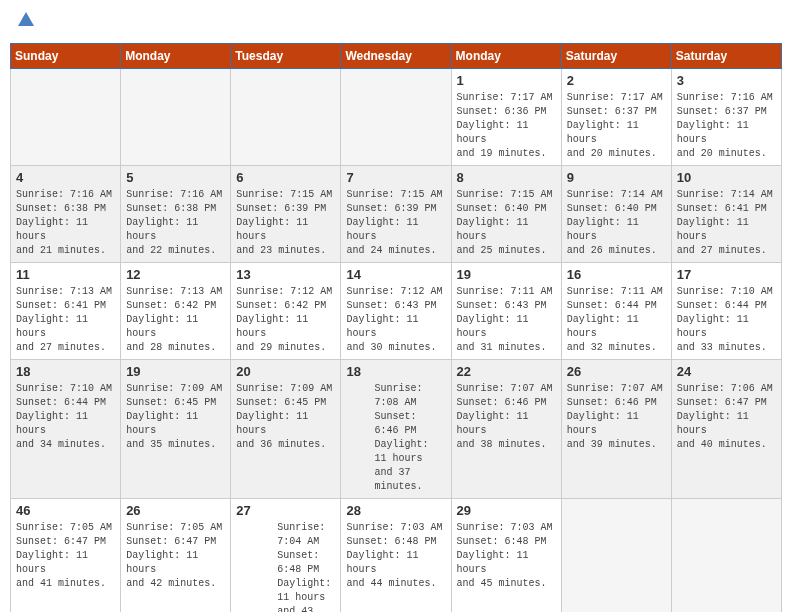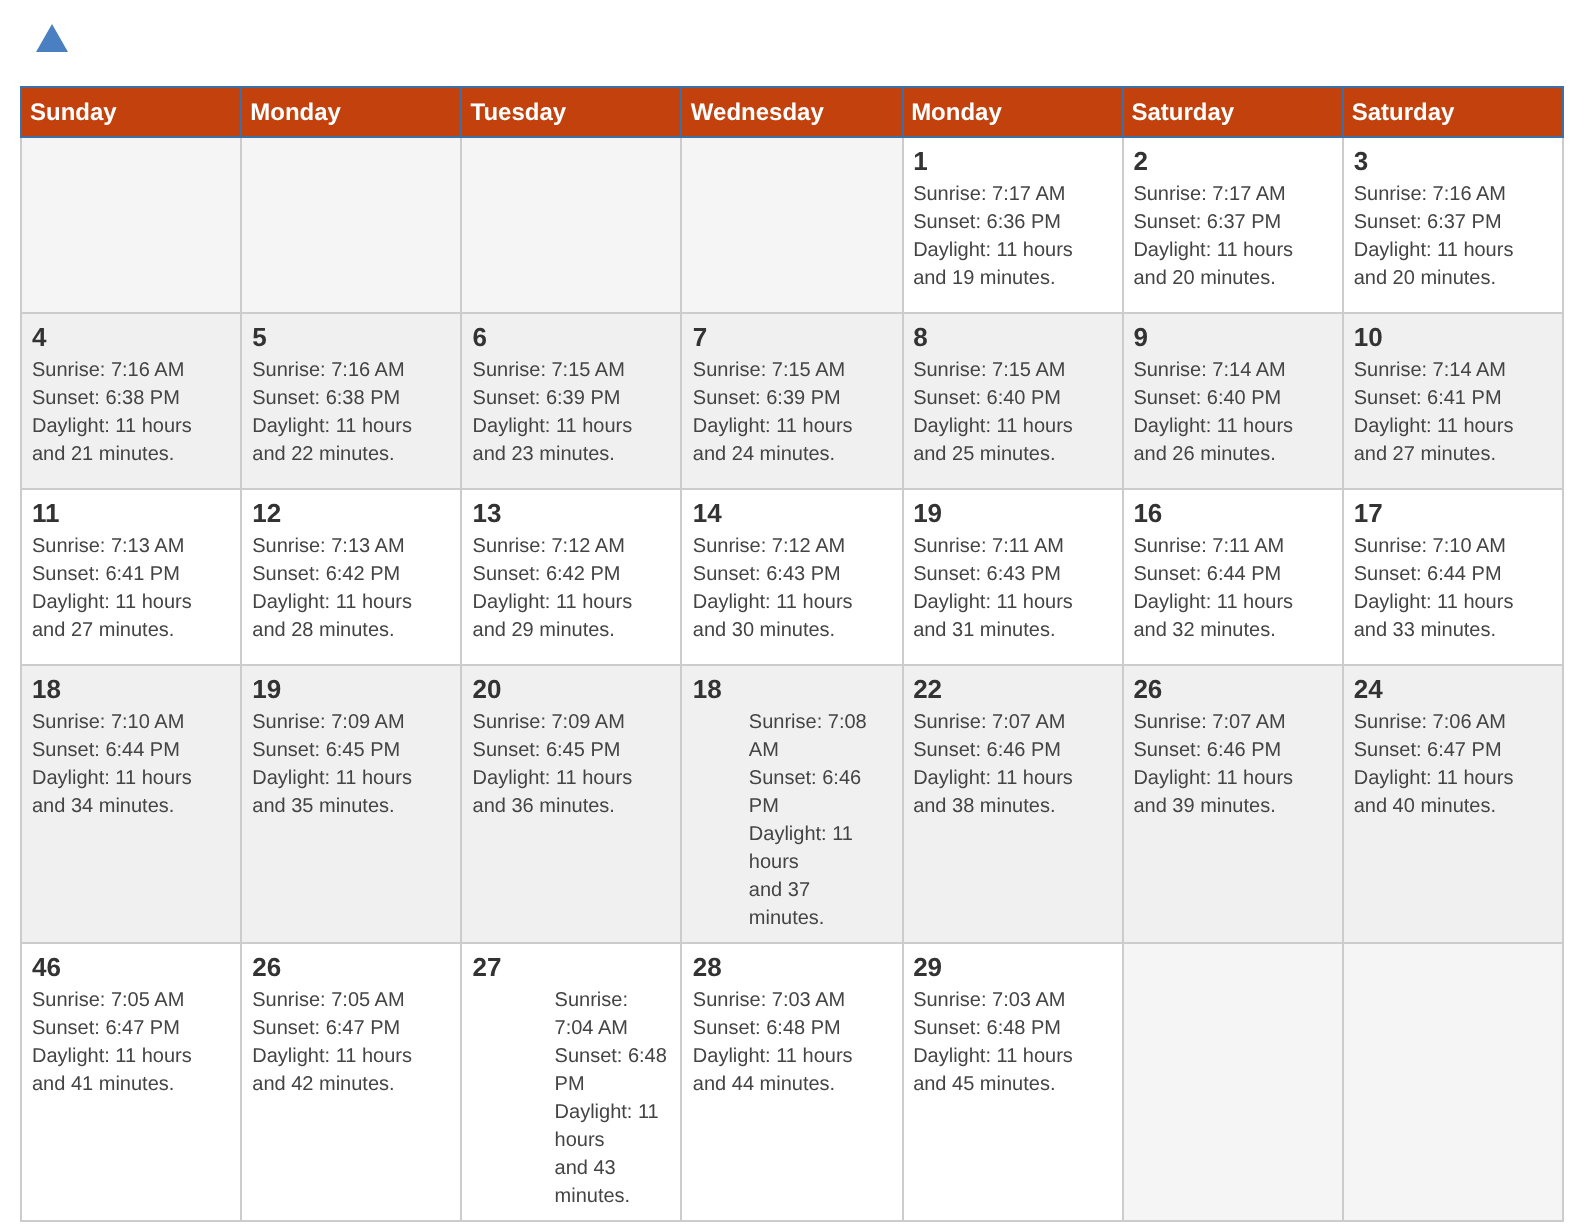--- a/index.html
+++ b/index.html
@@ -80,20 +80,21 @@
       font-size: 13px;
       font-weight: bold;
       color: #333;
       display: block;
       margin-bottom: 3px;
     }
     .day-info {
       font-size: 10px;
       color: #444;
       line-height: 1.4;
+      font-family: Liberation Mono, monospace;
     }
     .row-shaded td {
       background: #f0f0f0;
     }
   </style>
 </head>
 <body>
 
 <div class="header-area">
   <div class="logo">

